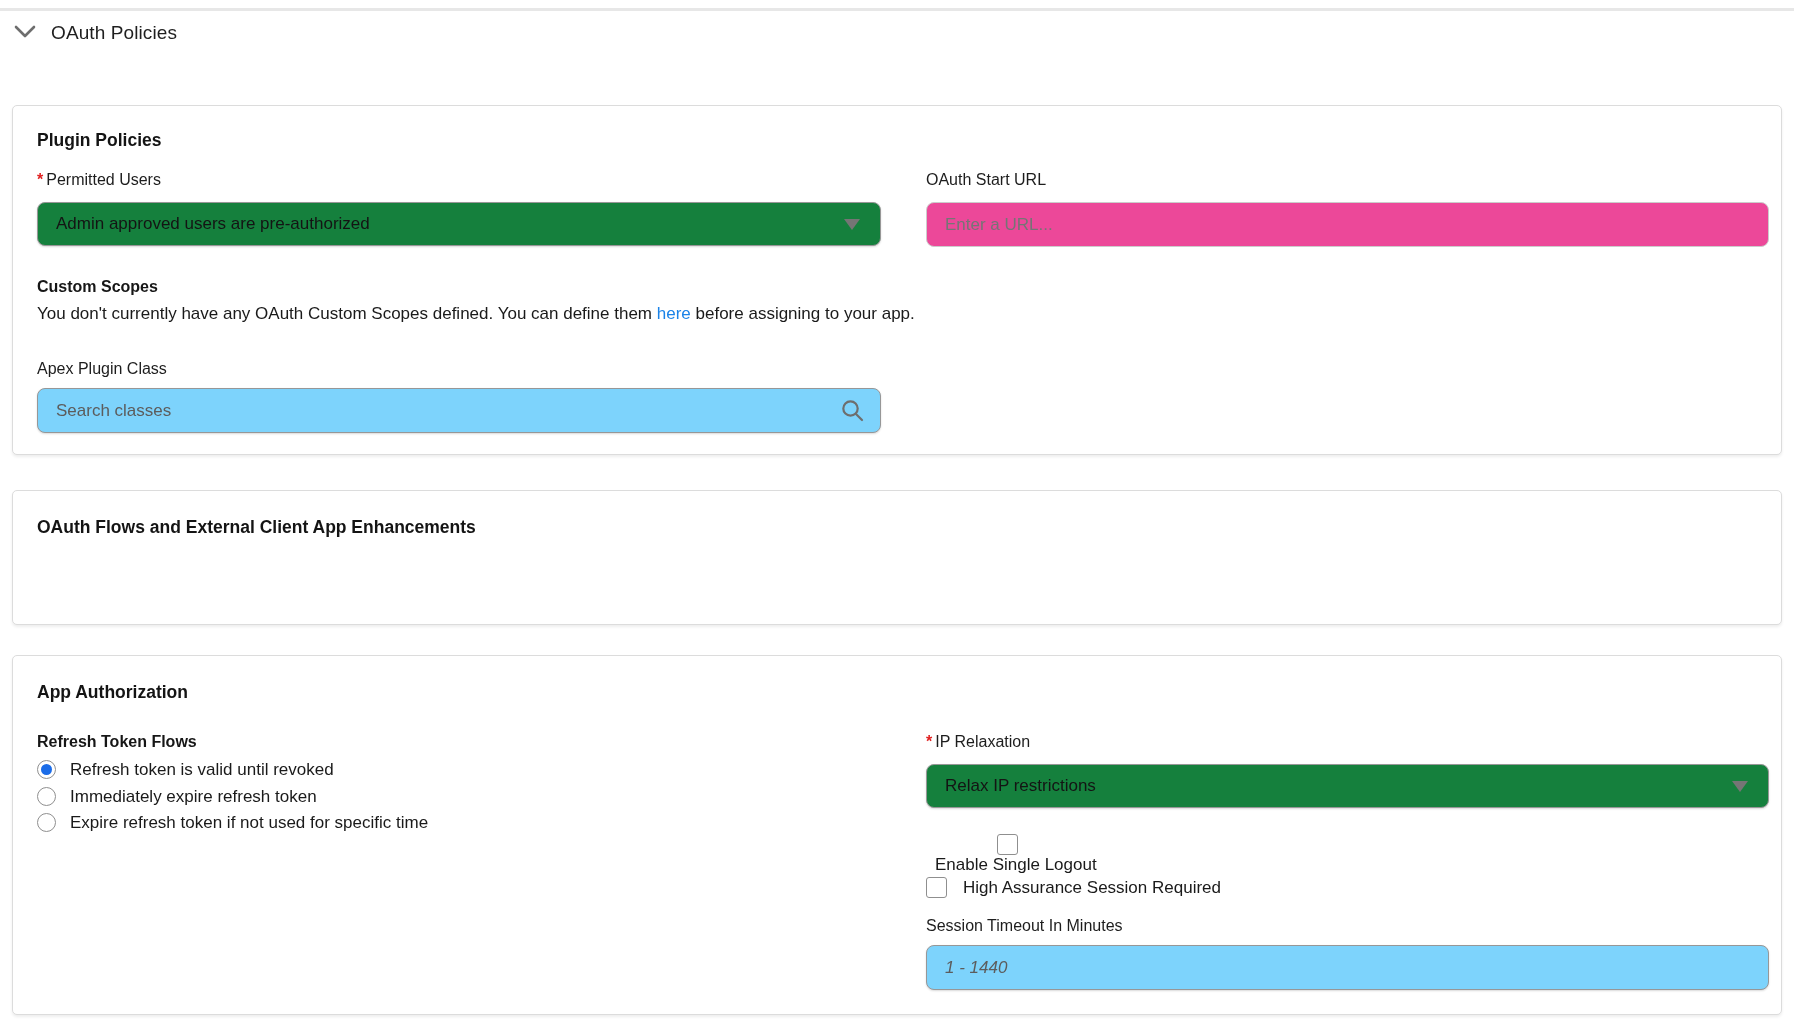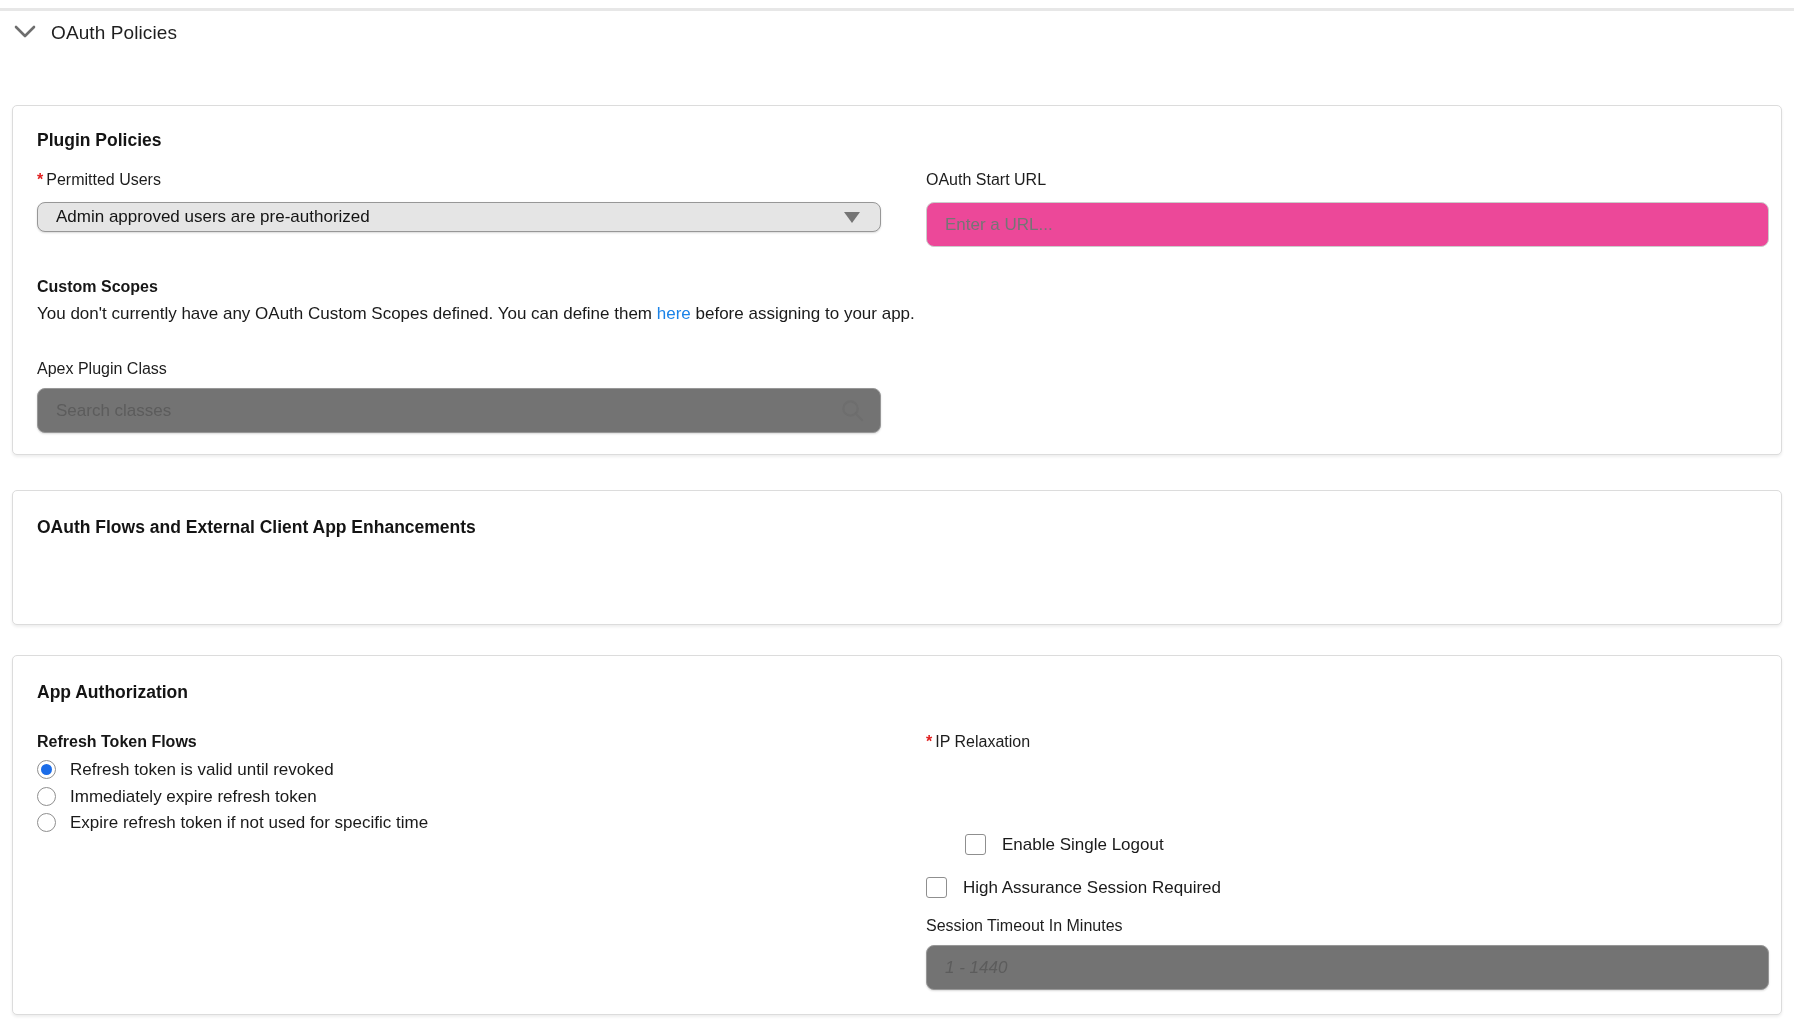--- a/index.html
+++ b/index.html
@@ -35,35 +35,35 @@
     position:absolute; left:24px;
     font-size:17.5px; font-weight:bold; color:#141414;
   }
   .field-label {
     position:absolute; font-size:16px; color:#1d1d1d;
   }
   .field-label .req { color:#e02020; margin-right:3px; font-weight:bold; }
   .bold-label { font-weight:bold; color:#161616; }
 
   .select-box {
-    position:absolute; height:30px; background:#e5e5e5;
+    position:absolute; height:44px; background:#15803d;
     border:1.5px solid #979797; border-radius:8px;
     display:flex; align-items:center; padding:0 46px 0 18px;
     font-size:17px; color:#141414; cursor:pointer;
     box-shadow:0 1px 2px rgba(0,0,0,.15);
   }
   .select-box .caret {
     position:absolute; right:20px; top:50%; margin-top:-5px;
     width:0; height:0;
     border-left:8px solid transparent; border-right:8px solid transparent;
     border-top:11px solid #757575;
   }
   .text-input {
     position:absolute; height:45px; width:843px;
-    border:1.5px solid #979797; border-radius:8px; background:#737373;
+    border:1.5px solid #979797; border-radius:8px; background:#7dd3fc;
     font-family:"Liberation Sans", sans-serif;
     font-size:17px; color:#141414; padding:0 18px;
     box-shadow:0 1px 2px rgba(0,0,0,.15); outline:none;
   }
   .text-input::placeholder { color:#5c5c5c; opacity:1; }
   .text-input.disabled {
     background:#ec4899; border:1px solid #cccccc; box-shadow:none;
   }
   .text-input.disabled::placeholder { color:#757575; }
   .search-wrap { position:absolute; width:844px; height:45px; }
@@ -159,22 +159,26 @@
     </div>
     <div class="radio-row">
       <span class="radio-circle"></span>
       <span class="radio-label">Expire refresh token if not used for specific time</span>
     </div>
   </div>
 
   <div class="field-label" style="left:913px; top:77px;">
     <span class="req">*</span><span>IP Relaxation</span>
   </div>
+  <div class="select-box" style="left:913px; top:108px; width:843px;">
+    <span>Relax IP restrictions</span>
+    <span class="caret"></span>
+  </div>
 
-  <div class="check-row" style="left:952px; top:178px;">
+  <div class="check-row" style="left:922px; top:178px;flex-direction:column;">
     <span class="check-box"></span>
     <span class="check-label">Enable Single Logout</span>
   </div>
   <div class="check-row" style="left:913px; top:221px;">
     <span class="check-box"></span>
     <span class="check-label">High Assurance Session Required</span>
   </div>
 
   <div class="field-label" style="left:913px; top:261px;">Session Timeout In Minutes</div>
   <input class="text-input" style="left: 913px; top: 289px; font-style: italic;" type="text" placeholder="1 - 1440">

